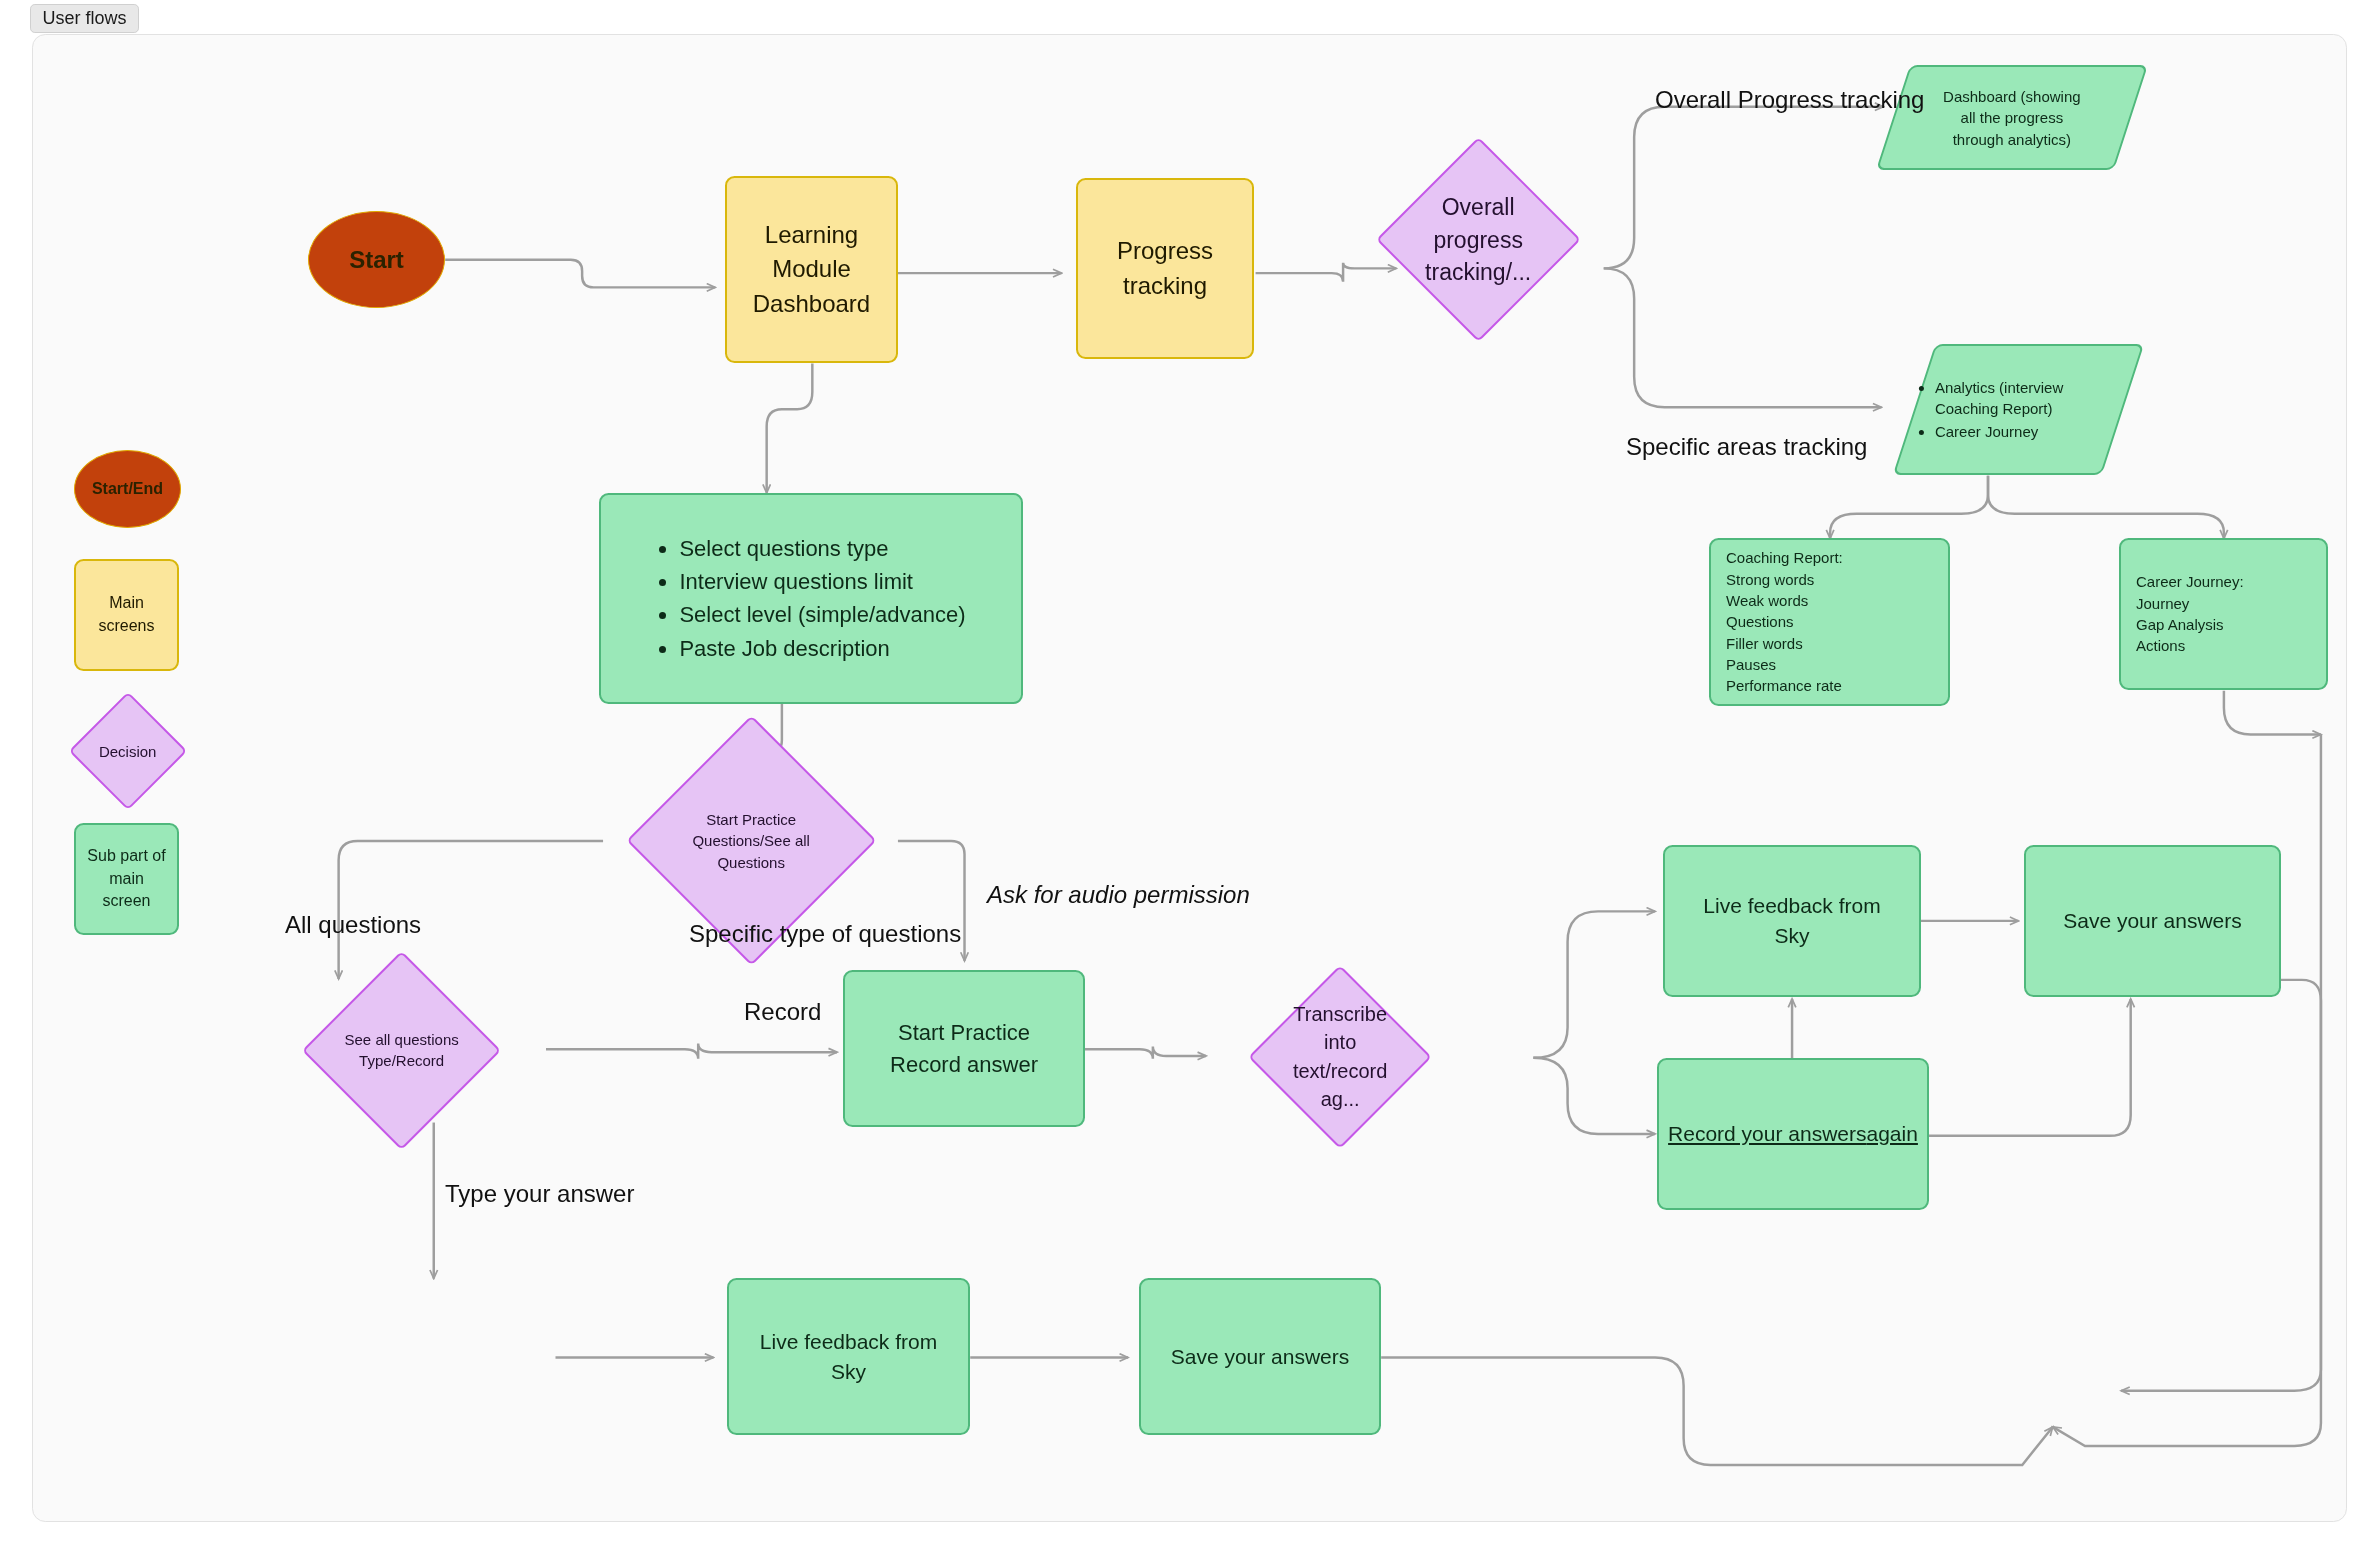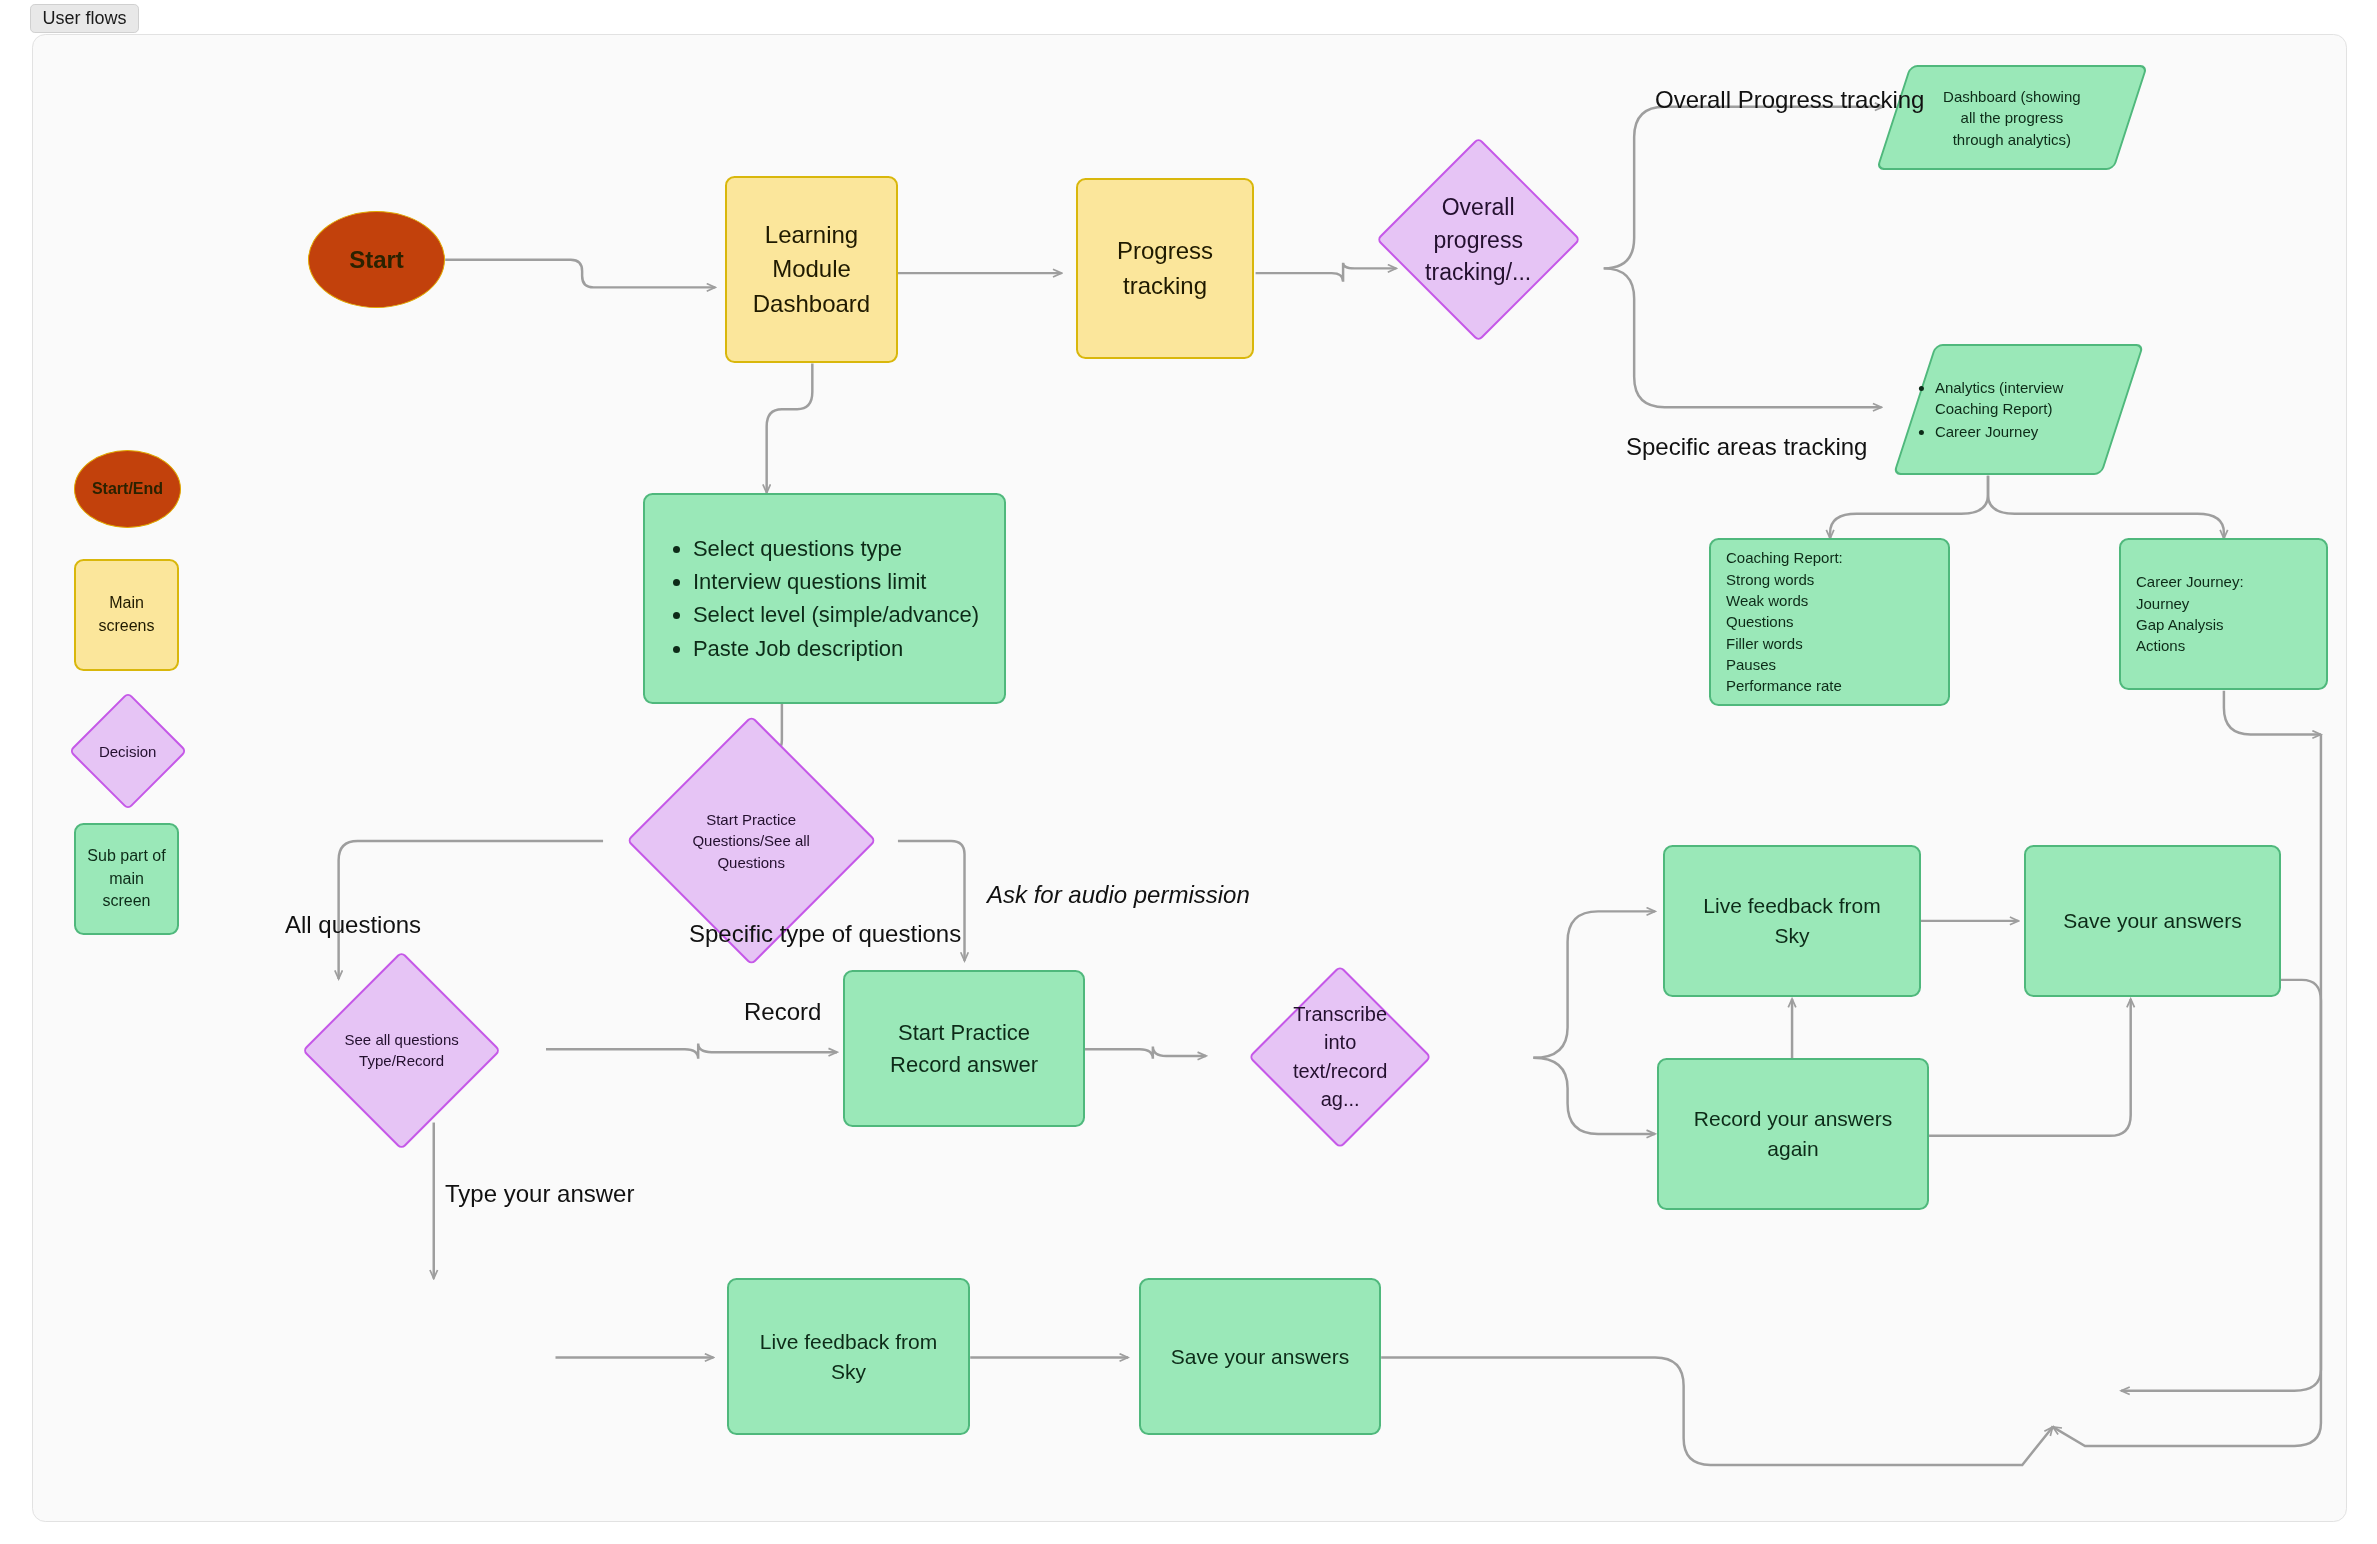--- a/index.html
+++ b/index.html
@@ -213,21 +213,21 @@
 
   <div class="node n-sub" style="left:2119px;top:538px;width:209px;height:152px;font-size:15px;padding:13.3px 15px;">
     <div class="leftlist lines">
       <div>Career Journey:</div>
       <div>Journey</div>
       <div>Gap Analysis</div>
       <div>Actions</div>
     </div>
   </div>
 
-  <div class="node n-sub" style="left:599px;top:493px;width:363px;height:211px;font-size:22px;padding:9.5px 11.4px;margin-left:44px;">
+  <div class="node n-sub" style="left:599px;top:493px;width:424px;height:211px;font-size:22px;padding:9.5px 11.4px;">
     <ul class="bul lines">
       <li>Select questions type</li>
       <li>Interview questions limit</li>
       <li>Select level (simple/advance)</li>
       <li>Paste Job description</li>
     </ul>
   </div>
 
   <div class="node n-decision" style="left:663px;top:752px;width:177px;height:177px;font-size:15px;">
     <span class="dtext lines">
@@ -258,21 +258,21 @@
 
   <div class="node n-sub lines" style="left:1663px;top:845px;width:258px;height:152px;font-size:21px;flex-direction:column;">
     <span>Live feedback from</span>
     <span>Sky</span>
   </div>
 
   <div class="node n-sub" style="left:2024px;top:845px;width:257px;height:152px;font-size:21px;">
     <span>Save your answers</span>
   </div>
 
-  <div class="node n-sub lines" style="left:1657px;top:1058px;width:272px;height:152px;font-size:21px;flex-direction:column;">
+  <div class="node n-sub lines" style="left:1657px;top:1058px;width:272px;height:152px;font-size:21px;text-decoration:underline;">
     <span>Record your answers</span>
     <span>again</span>
   </div>
 
 
   <div class="node n-sub lines" style="left:727px;top:1278px;width:243px;height:157px;font-size:21px;flex-direction:column;">
     <span>Live feedback from</span>
     <span>Sky</span>
   </div>
 

